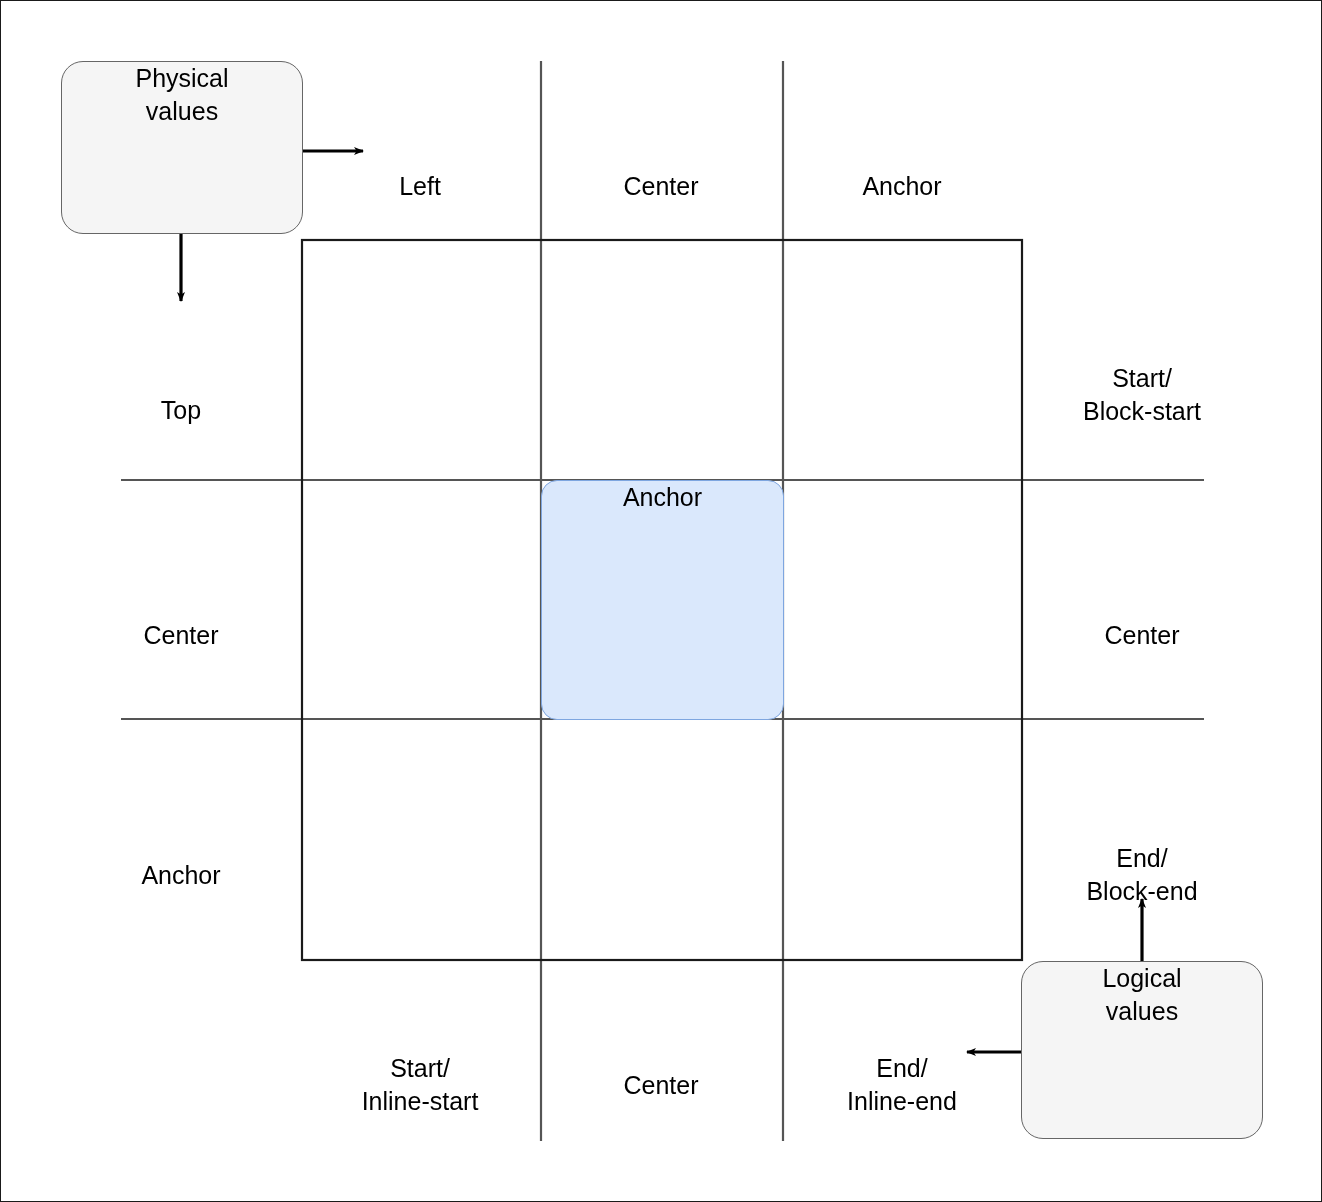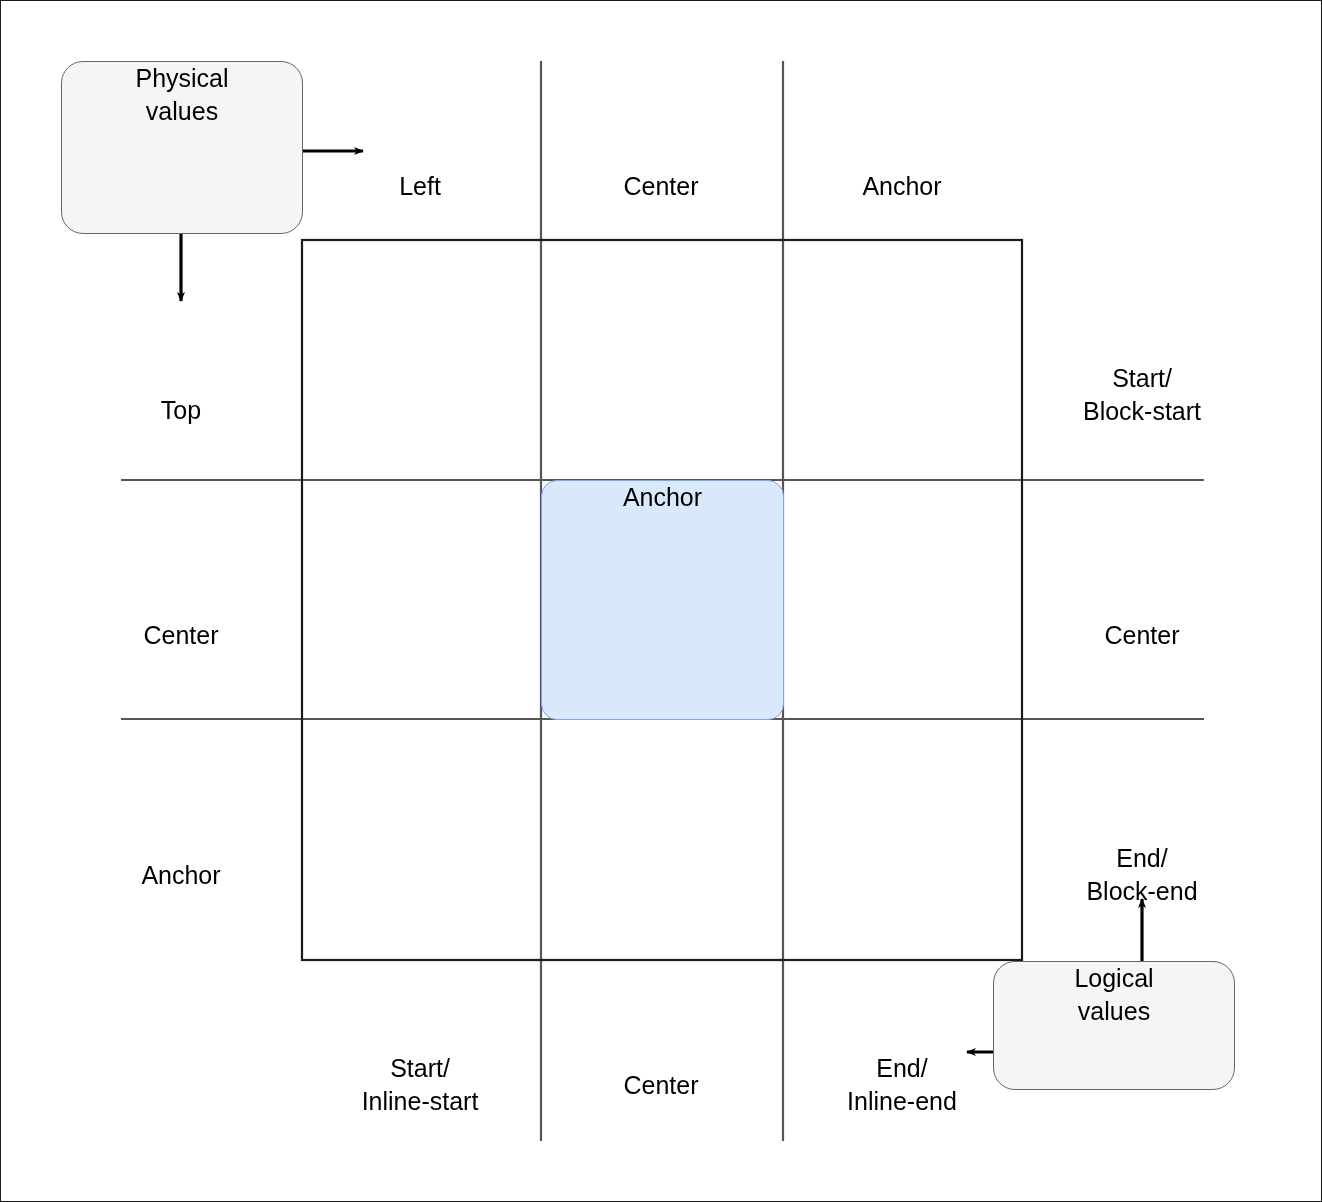--- a/index.html
+++ b/index.html
@@ -97,21 +97,21 @@
     <g stroke="#000000" stroke-width="3.2" fill="none">
       <line x1="1141" y1="960" x2="1141" y2="898" marker-end="url(#arrowhead)"></line>
     </g>
   </svg>
 
   <div class="rbox box-grey" style="left:60px; top:60px; width:242px; height:173px;">
     <span>Physical
 values</span>
   </div>
 
-  <div class="rbox box-grey" style="left:992px; top:960px; width:242px; height:129px;">
+  <div class="rbox box-grey" style="left:1020px; top:960px; width:242px; height:178px;">
     <span>Logical
 values</span>
   </div>
 
   <div class="rbox box-blue" style="left:540px; top:479px; width:243px; height:240px;">
     <span>Anchor</span>
   </div>
 
   <div class="label" style="left:419px; top:150px;">Left</div>
   <div class="label" style="left:660px; top:150px;">Center</div>

